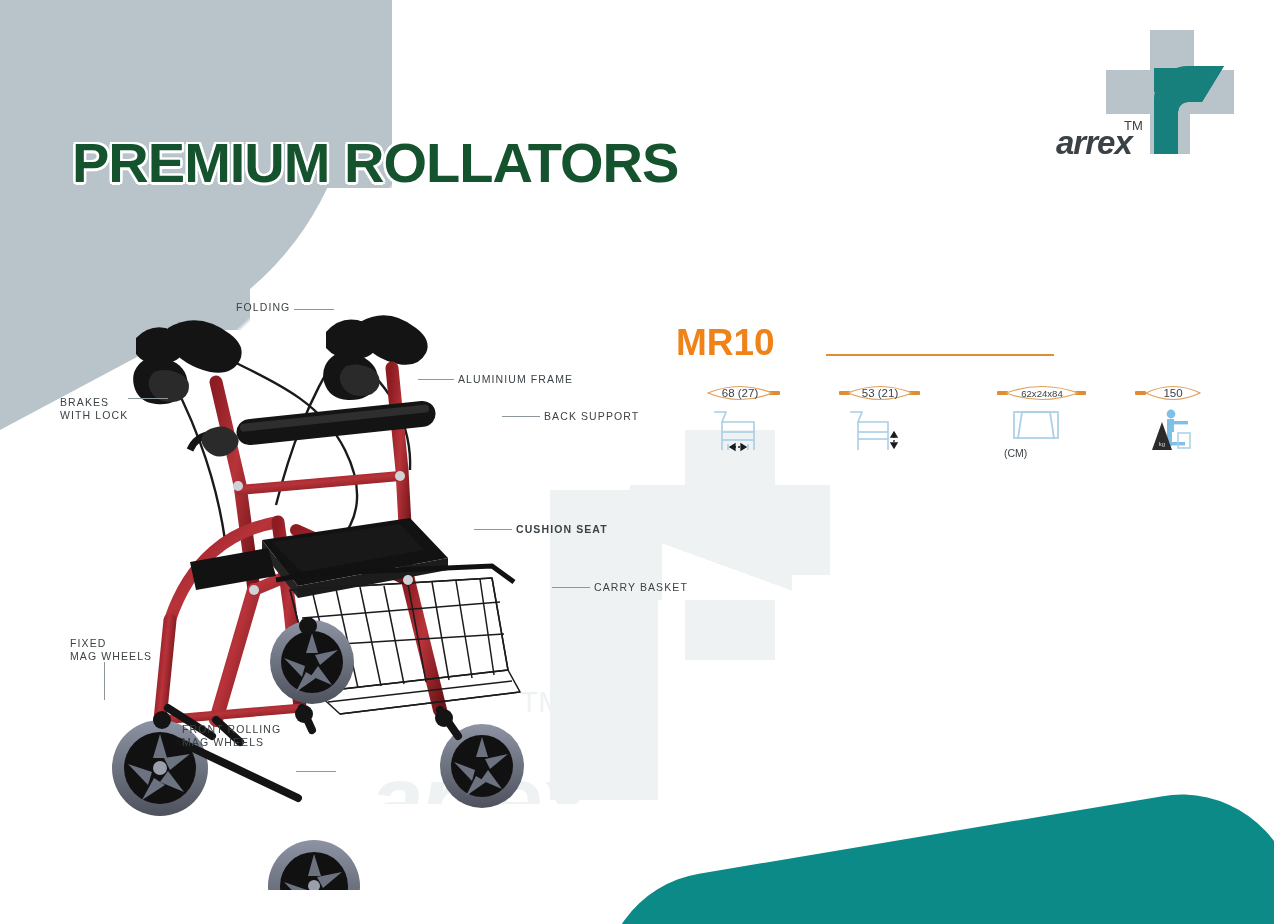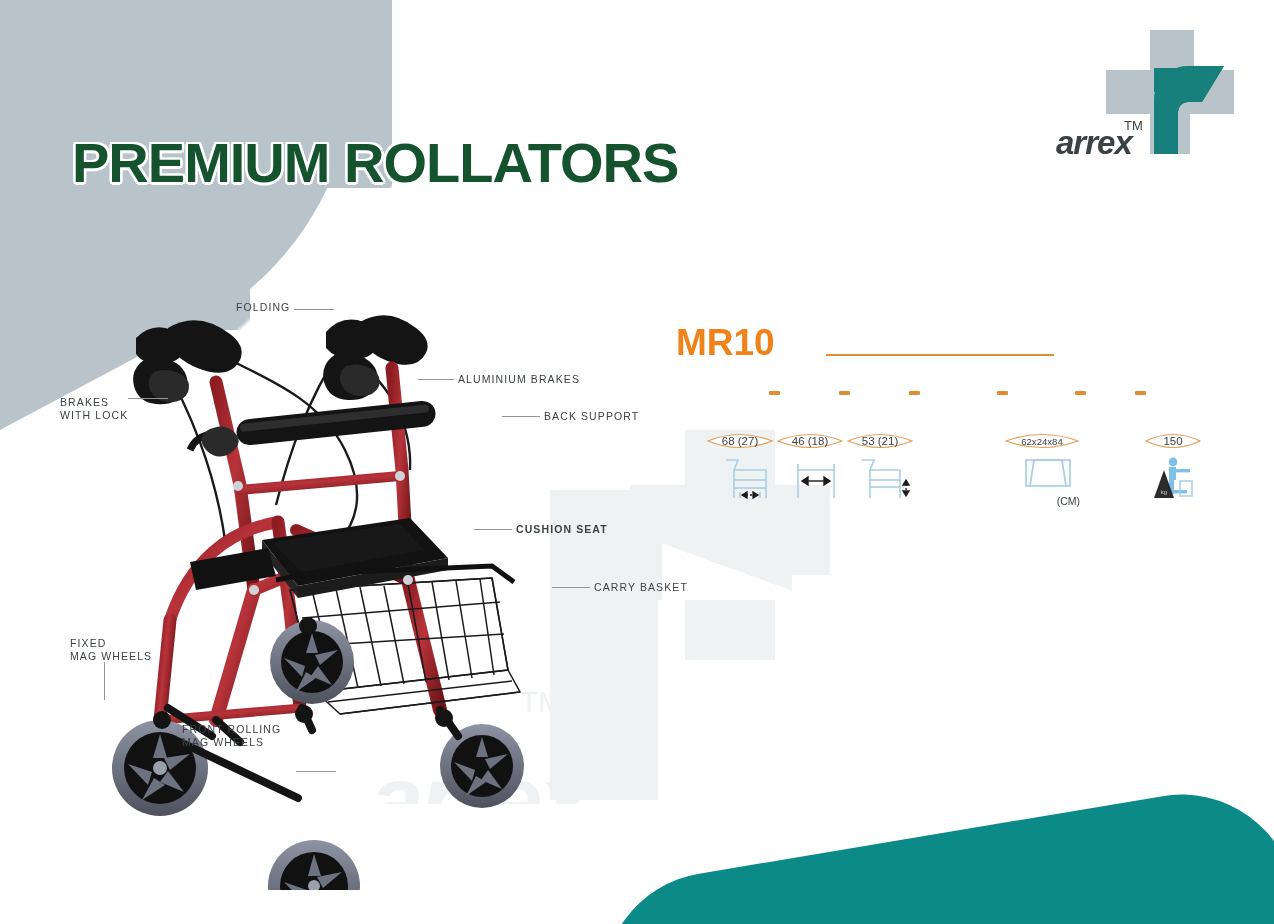--- a/index.html
+++ b/index.html
@@ -72,21 +72,21 @@
   .lead{position:absolute;height:1px;background:#8d969b;}
   .lead-v{position:absolute;width:1px;background:#8d969b;}
 
   
   .model{position:absolute;left:676px;top:322px;font-size:37px;font-weight:bold;color:#ef8218;
     letter-spacing:0px;font-family:"Liberation Sans",sans-serif;}
   .model-rule{position:absolute;left:826px;top:354px;width:228px;height:2px;background:#e08c32;}
 
   
   .specs{position:absolute;left:706px;top:380px;width:480px;height:95px;}
-  .spec-cell{position:absolute;top:0;text-align:right;margin-top:48px;}
+  .spec-cell{position:absolute;top:0;text-align:left;}
   .badge{position:relative;display:block;}
   .badge-txt{position:absolute;left:0;top:0;width:100%;height:100%;
     display:flex;align-items:center;justify-content:center;
     font-size:11.5px;color:#3c4246;font-family:"Liberation Sans",sans-serif;white-space:nowrap;}
   .badge-txt.sm{font-size:9.6px;}
   .spec-icon{margin-top:2px;}
   .spec-lbl{font-size:10.5px;color:#3c4246;margin-top:1px;font-family:"Liberation Sans",sans-serif;}
   .connector{position:absolute;top:11px;height:4px;background:#e08c32;border-radius:1px;}
 </style>
 </head>
@@ -285,21 +285,21 @@
 
   <div class="callout" style="left:236px;top:301px;">FOLDING</div>
   <div class="lead" style="left:294px;top:309px;width:40px;"></div>
 
   <div class="callout" style="left:60px;top:396px;">
     <div>BRAKES</div>
     <div>WITH  LOCK</div>
   </div>
   <div class="lead" style="left:128px;top:398px;width:40px;"></div>
 
-  <div class="callout" style="left:458px;top:373px;">ALUMINIUM  BRAKES</div>
+  <div class="callout" style="left:458px;top:373px;">ALUMINIUM  FRAME</div>
   <div class="lead" style="left:418px;top:379px;width:36px;"></div>
 
   <div class="callout" style="left:544px;top:410px;">BACK  SUPPORT</div>
   <div class="lead" style="left:502px;top:416px;width:38px;"></div>
 
   <div class="callout" style="left:516px;top:523px;font-weight:bold;">CUSHION  SEAT</div>
   <div class="lead" style="left:474px;top:529px;width:38px;"></div>
 
   <div class="callout" style="left:594px;top:581px;">CARRY  BASKET</div>
   <div class="lead" style="left:552px;top:587px;width:38px;"></div>
@@ -346,41 +346,20 @@
         </g>
         <g stroke="#1b1b1b" stroke-width="1.3" fill="#1b1b1b">
           <path d="M24 39 L40 39" stroke-dasharray="2 2"></path>
           <path d="M24 39 l5 -3 v6 z"></path>
             <path d="M40 39 l-5 -3 v6 z"></path>
         </g>
       </svg>
       <div class="spec-lbl"></div>
     </div>
 
-    <div class="spec-cell" style="left:70px;width:68px;">
-      <div class="badge" style="height:26px;">
-        <svg width="68" height="26" viewBox="0 0 68 26">
-          <path d="M2 13 Q34 0 66 13 Q34 26 2 13 z" fill="#fff" stroke="#e0a05a" stroke-width="1.2"></path>
-        </svg>
-        <div class="badge-txt">46 (18)</div>
-      </div>
-      <svg class="spec-icon" width="56" height="46" viewBox="0 0 56 46">
-        <g fill="none" stroke="#a8cfe5" stroke-width="1.6">
-          <path d="M10 8 L10 42"></path>
-            <path d="M46 8 L46 42"></path>
-          <path d="M10 14 L46 14"></path>
-        </g>
-        <g stroke="#1b1b1b" stroke-width="1.4" fill="#1b1b1b">
-          <path d="M14 25 L42 25"></path>
-          <path d="M14 25 l6 -4 v8 z"></path>
-            <path d="M42 25 l-6 -4 v8 z"></path>
-        </g>
-      </svg>
-      <div class="spec-lbl"></div>
-    </div>
 
     <div class="spec-cell" style="left:140px;width:68px;">
       <div class="badge" style="height:26px;">
         <svg width="68" height="26" viewBox="0 0 68 26">
           <path d="M2 13 Q34 0 66 13 Q34 26 2 13 z" fill="#fff" stroke="#e0a05a" stroke-width="1.2"></path>
         </svg>
         <div class="badge-txt">53 (21)</div>
       </div>
       <svg class="spec-icon" width="56" height="46" viewBox="0 0 56 46">
         <g fill="none" stroke="#a8cfe5" stroke-width="1.6">

